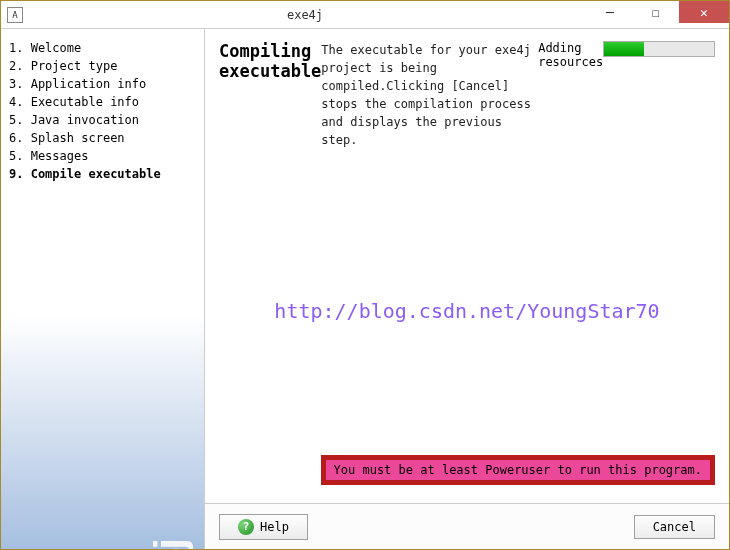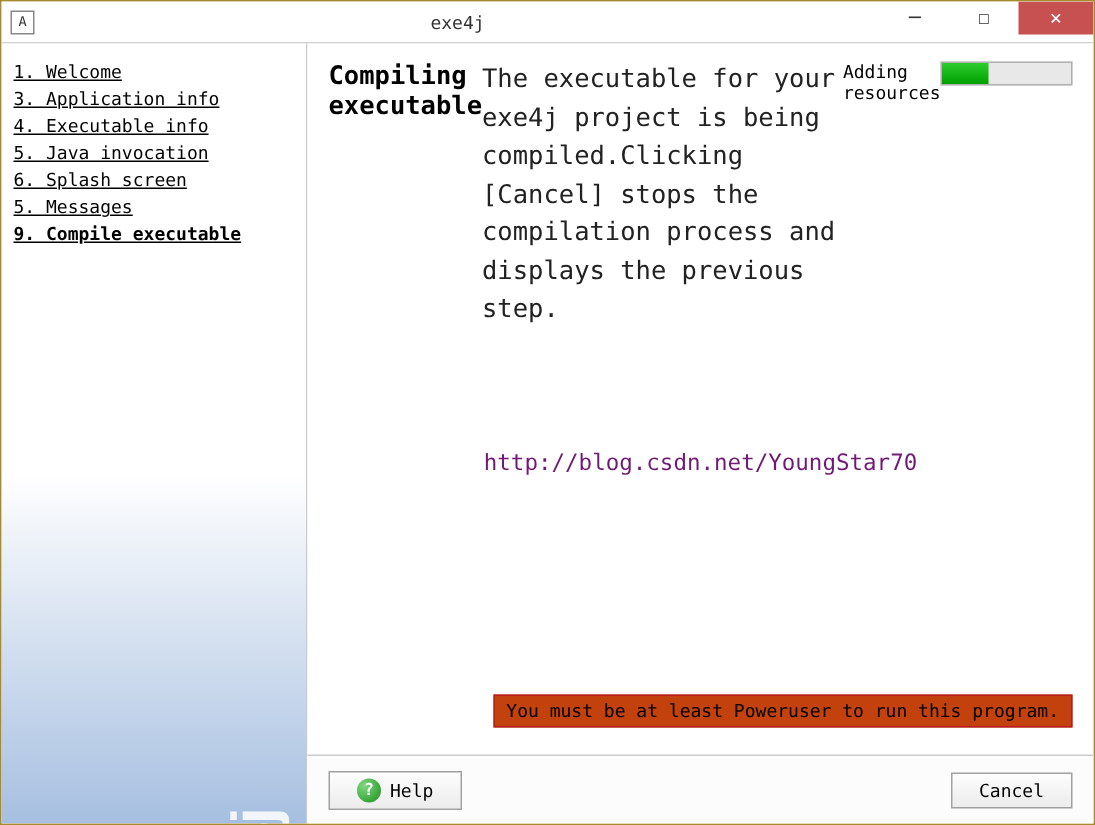--- a/index.html
+++ b/index.html
@@ -61,21 +61,20 @@
   }
   .sidebar {
     width: 204px;
     border-right: 1px solid #ccc;
     padding: 10px 8px;
     background: linear-gradient(to bottom, #ffffff 0%, #ffffff 55%, #a6bfe0 100%);
     position: relative;
   }
   .step-list {
     list-style: none;
-    text-decoration: underline;
   }
   .step-list li {
     padding: 2px 0;
     white-space: nowrap;
     color: #000;
   }
   .step-list li.current {
     font-weight: bold;
   }
   .brand {
@@ -98,21 +97,21 @@
     position: relative;
     background: #fff;
   }
   .heading {
     font-size: 17px;
     font-weight: bold;
     color: #000;
     margin-bottom: 10px;
   }
   .description {
-    font-size: 17px;
+    font-size: 12px;
     color: #222;
     line-height: 1.5;
     margin-bottom: 30px;
   }
   .status-label {
     font-size: 12px;
     margin-bottom: 4px;
   }
   .progress-outer {
     width: 100%;
@@ -123,31 +122,31 @@
   }
   .progress-inner {
     height: 100%;
     background: linear-gradient(to bottom, #2ecc2e, #00a000);
   }
   .watermark {
     position: absolute;
     top: 270px;
     left: 50%;
     transform: translateX(-50%);
-    color: #701a75;
-    font-size: 15px;
+    color: #8b5cf6;
+    font-size: 20px;
     font-family: monospace;
     white-space: nowrap;
   }
   .warning-box {
     position: absolute;
     bottom: 64px;
     right: 14px;
-    border: 1px solid #b91c1c;
-    background: #c2410c;
+    border: 5px solid #b91c1c;
+    background: #ec4899;
     padding: 3px 8px;
     font-size: 12px;
   }
   .button-bar {
     position: absolute;
     bottom: 0;
     left: 0;
     right: 0;
     height: 46px;
     border-top: 1px solid #ccc;
@@ -191,20 +190,21 @@
     <div class="win-btn">─</div>
     <div class="win-btn">☐</div>
     <div class="win-btn close">✕</div>
   </div>
 </div>
 
 <div class="content">
   <div class="sidebar">
     <ol class="step-list" id="step-list">
         <li>1. Welcome</li>
+        <li>2. Project type</li>
         <li>3. Application info</li>
         <li>4. Executable info</li>
         <li>5. Java invocation</li>
         <li>6. Splash screen</li>
         <li>5. Messages</li>
         <li class="current">9. Compile executable</li>
       </ol>
     <div class="brand">exe4j</div>
   </div>
 

